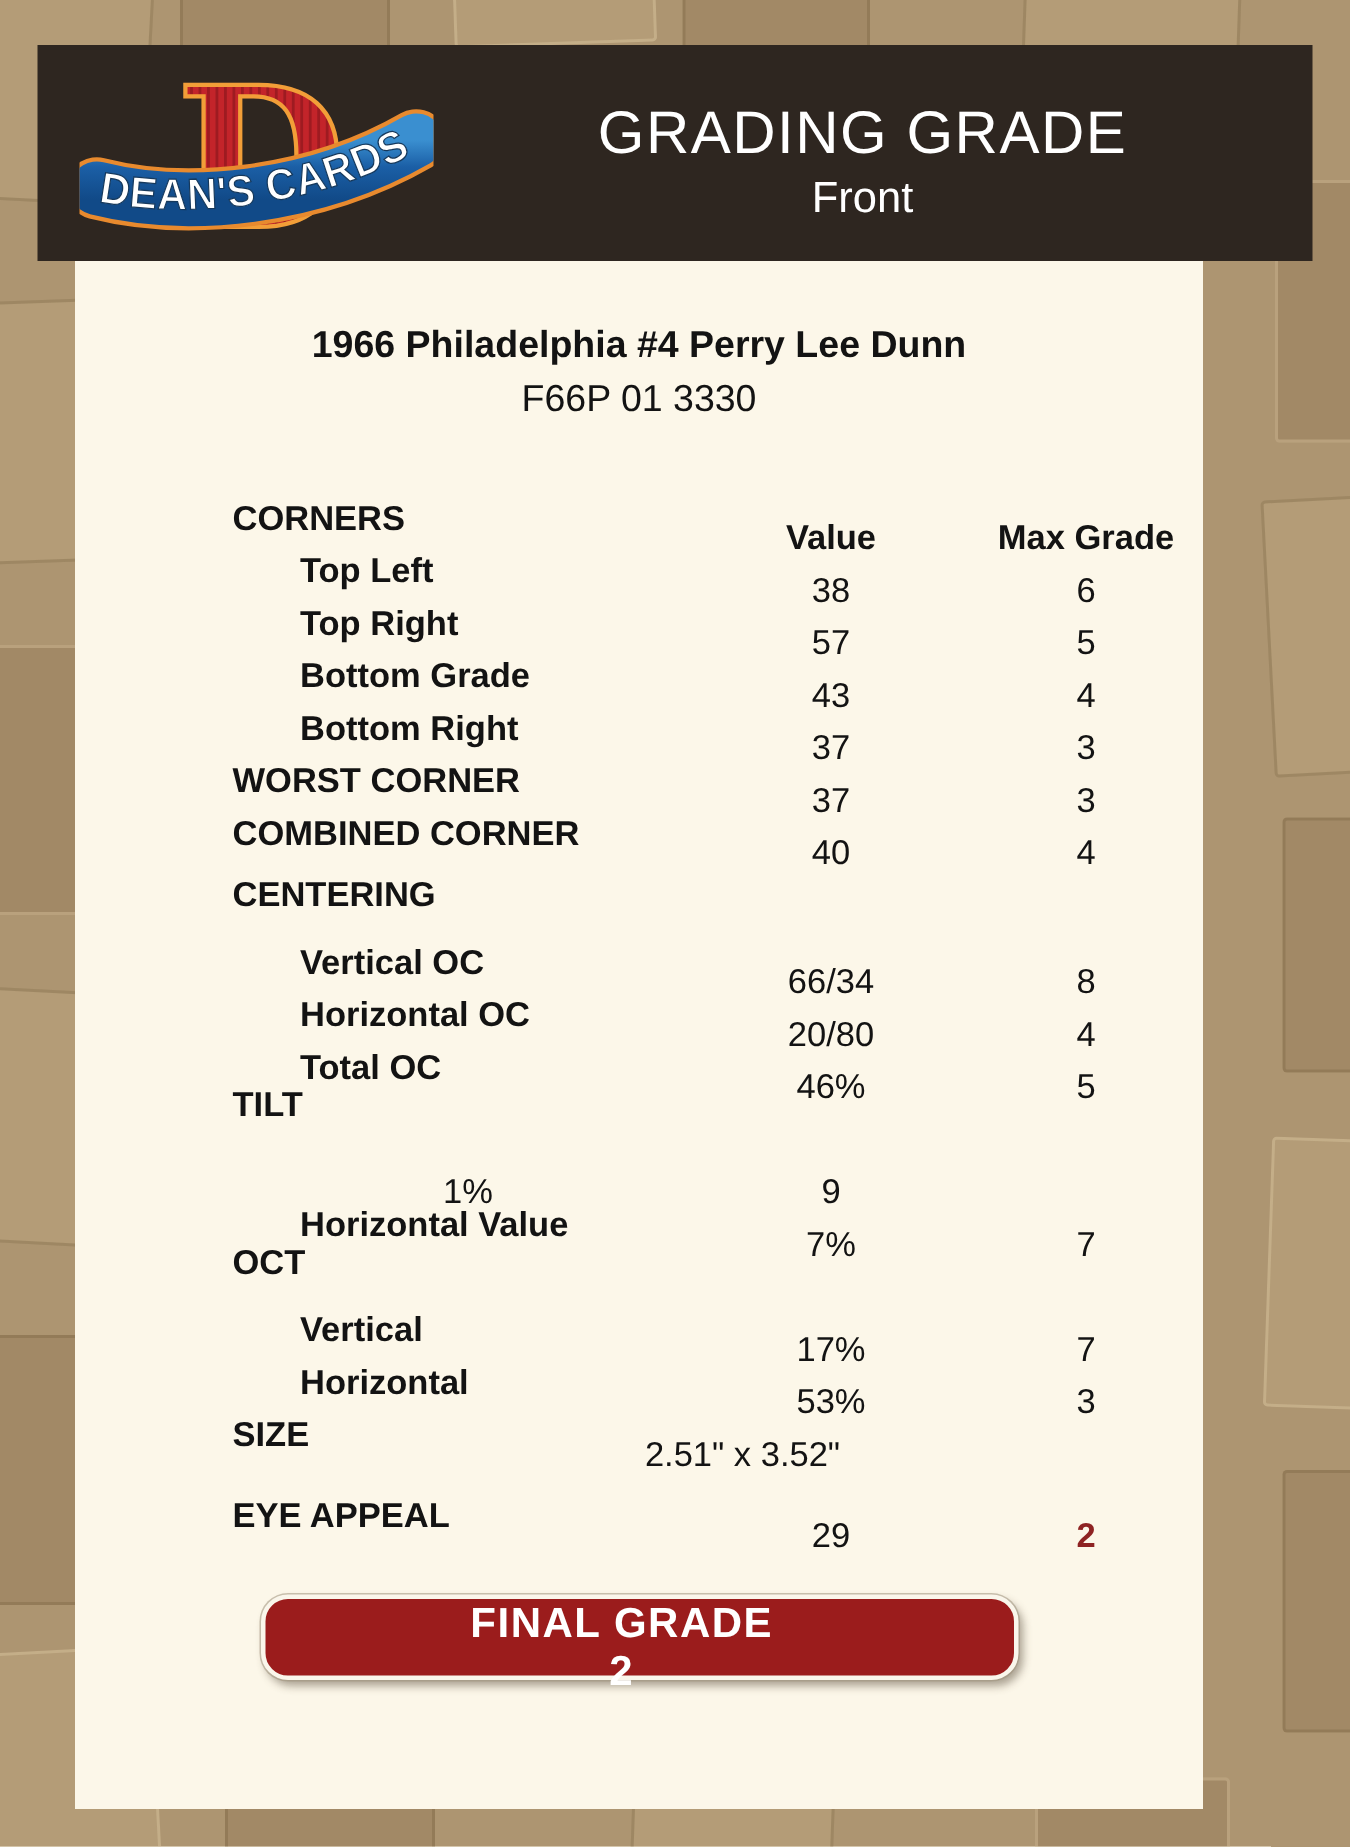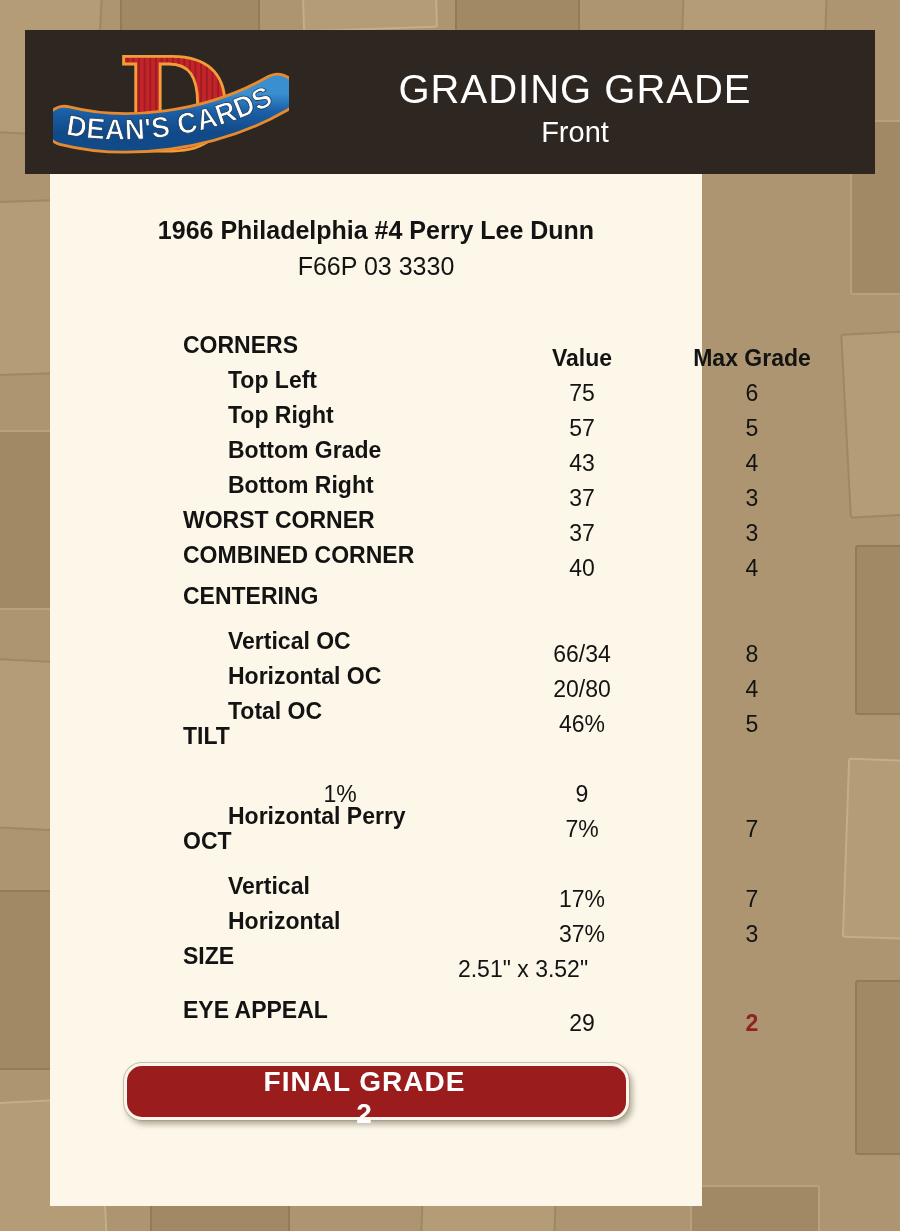--- a/index.html
+++ b/index.html
@@ -62,27 +62,27 @@
     position:absolute; left:550px; top:36px;
     transform:translateX(-50%);
     text-align:center; color:var(--white); white-space:nowrap;
   }
   .header-title { font-size:40px; line-height:46px; letter-spacing:1px; font-weight:400; }
   .header-subtitle { font-size:29px; line-height:40px; font-weight:400; }
 
   
   .panel {
     position:absolute; z-index:1;
-    left:50px; top:174px; width:652px; height:1032px;
+    left:50px; top:174px; width:752px; height:1032px;
     background:var(--panel-bg);
   }
   .card-title { margin-top:41px; text-align:center; font-size:25px; line-height:31px; font-weight:bold; }
   .card-code  { margin-top:5px;  text-align:center; font-size:25px; line-height:30px; }
 
-  .stats-table { margin-top:37px;padding-left:28px; }
+  .stats-table { margin-top:37px; }
   .trow {
     display:grid;
     grid-template-columns:314px 170px 170px;
     padding-left:105px;
     height:35px;
     align-items:center;
     font-size:23px;
   }
   .cell.value, .cell.max { text-align:center;margin-top:27px; }
   .header-row .cell { font-weight:bold; }
@@ -156,33 +156,33 @@
     </text>
   </svg>
   <div class="header-text">
     <div class="header-title">GRADING GRADE</div>
     <div class="header-subtitle">Front</div>
   </div>
 </div>
 
 <div class="panel">
   <div class="card-title">1966 Philadelphia #4 Perry Lee Dunn</div>
-  <div class="card-code">F66P 03 3330</div>
+  <div class="card-code">F66P 01 3330</div>
 
   <div class="stats-table">
 
     <div class="trow header-row">
       <div class="cell label">CORNERS</div>
       <div class="cell value">Value</div>
       <div class="cell max">Max Grade</div>
     </div>
 
     <div class="trow item">
       <div class="cell label">Top Left</div>
-      <div class="cell value">75</div>
+      <div class="cell value">38</div>
       <div class="cell max">6</div>
     </div>
 
     <div class="trow item">
       <div class="cell label">Top Right</div>
       <div class="cell value">57</div>
       <div class="cell max">5</div>
     </div>
 
     <div class="trow item">
@@ -240,40 +240,40 @@
       <div class="cell value"></div>
       <div class="cell max"></div>
     </div>
 
     <div class="trow item">
       <div class="cell value">1%</div>
       <div class="cell max">9</div>
     </div>
 
     <div class="trow item">
-      <div class="cell label">Horizontal Perry</div>
+      <div class="cell label">Horizontal Value</div>
       <div class="cell value">7%</div>
       <div class="cell max">7</div>
     </div>
 
     <div class="trow section">
       <div class="cell label">OCT</div>
       <div class="cell value"></div>
       <div class="cell max"></div>
     </div>
 
     <div class="trow item">
       <div class="cell label">Vertical</div>
       <div class="cell value">17%</div>
       <div class="cell max">7</div>
     </div>
 
     <div class="trow item">
       <div class="cell label">Horizontal</div>
-      <div class="cell value">37%</div>
+      <div class="cell value">53%</div>
       <div class="cell max">3</div>
     </div>
 
     <div class="trow section size-row">
       <div class="cell label">SIZE</div>
       <div class="cell value">2.51" x 3.52"</div>
     </div>
 
     <div class="spacer-19"></div>
 

